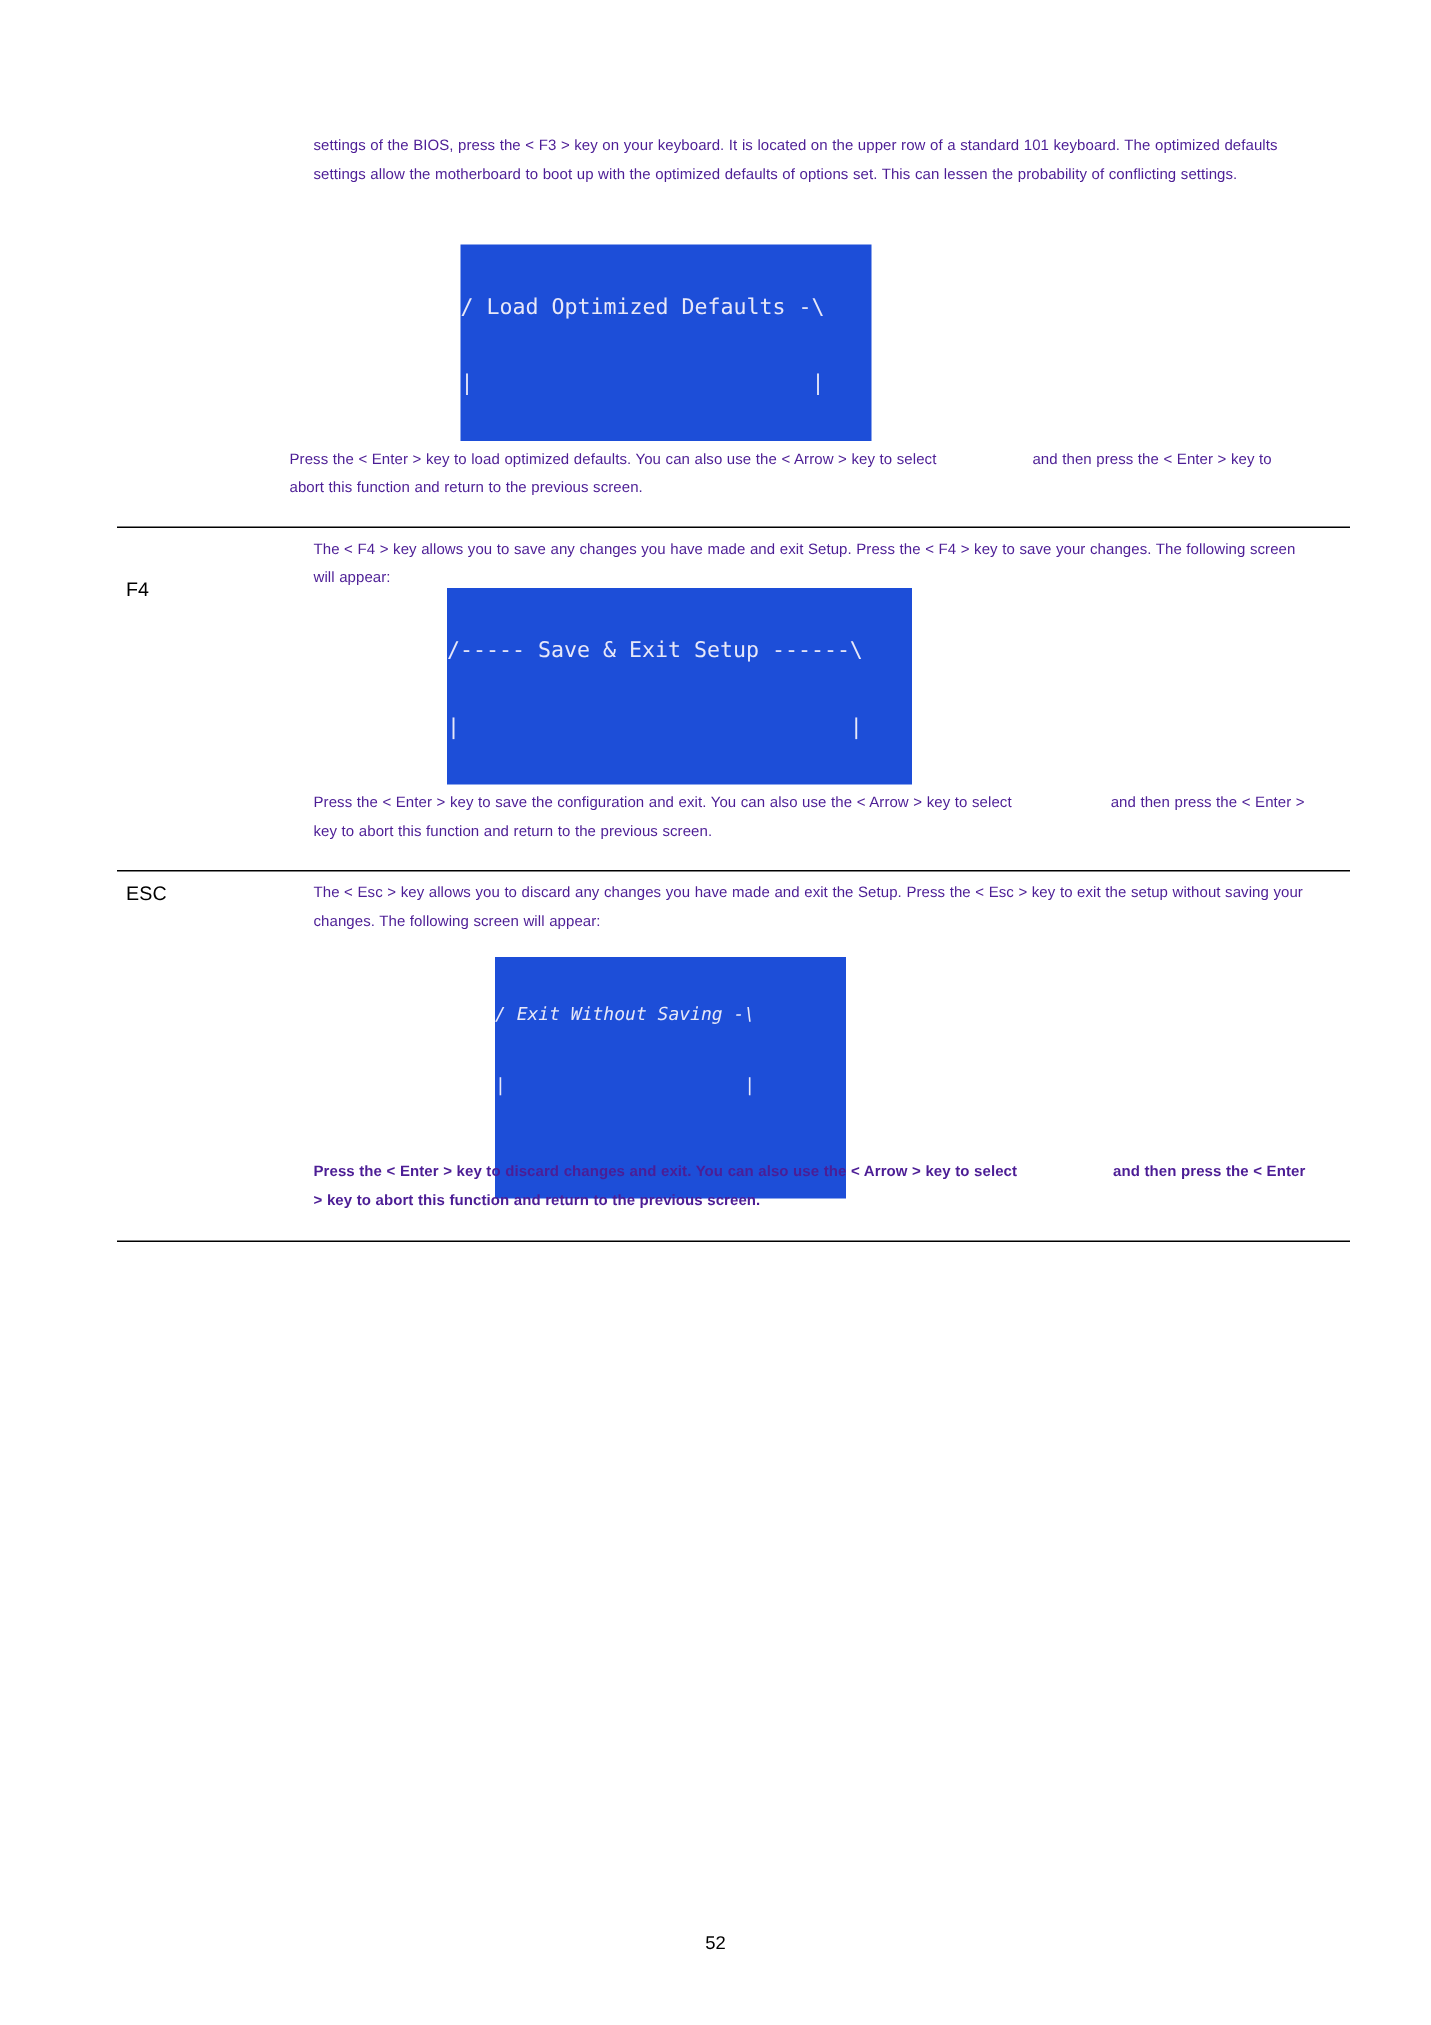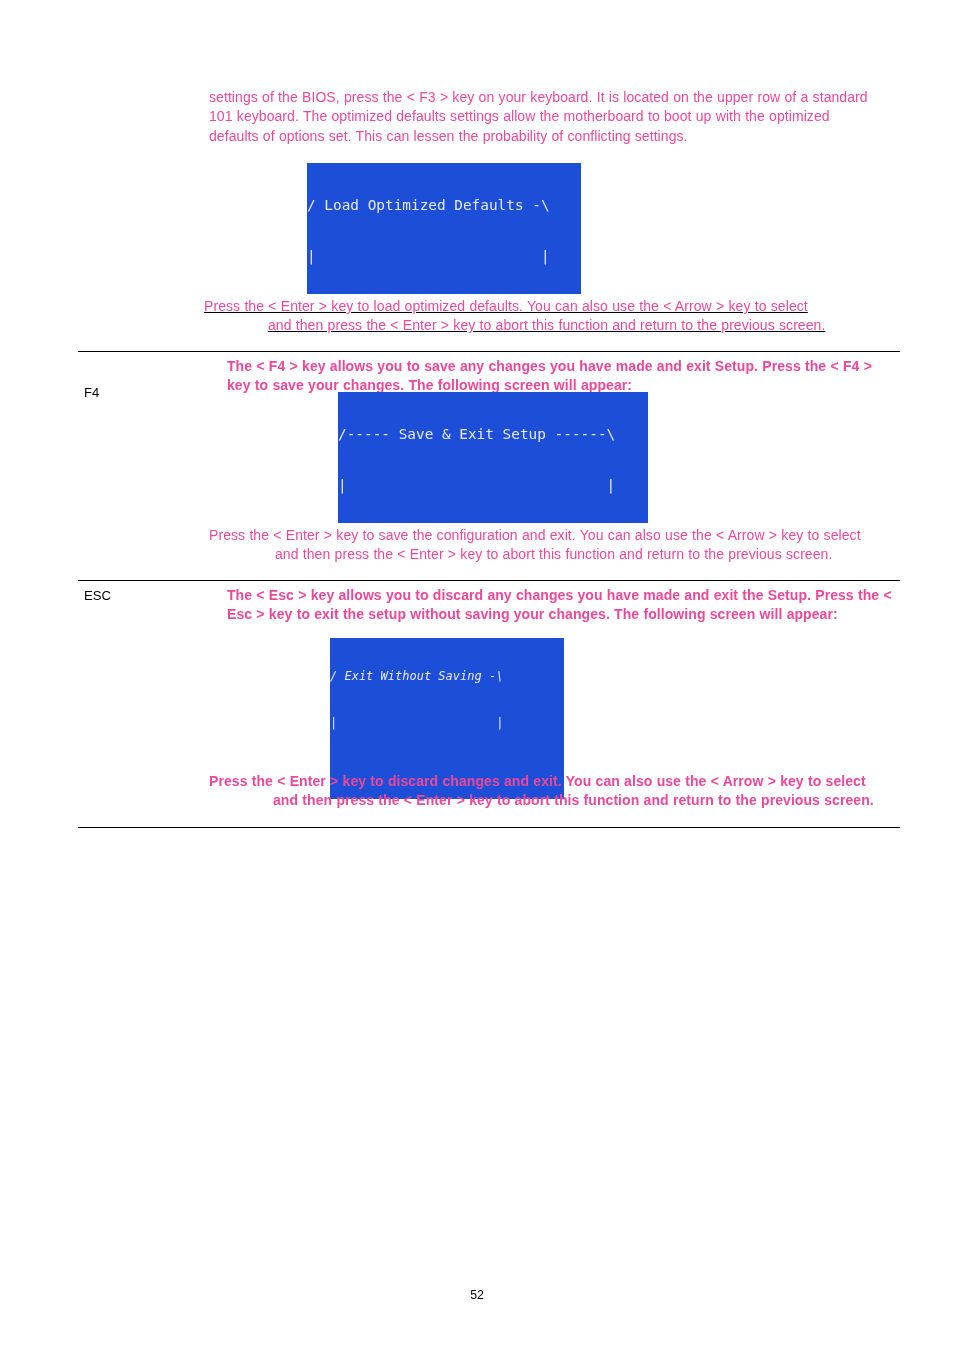--- a/index.html
+++ b/index.html
@@ -26,23 +26,23 @@
 
   
   .intro-block {
     position: absolute;
     left: 209px;
     top: 88px;
     width: 666px;
   }
 
   .body-text {
-    font-size: 14px;
+    font-size: 10px;
     line-height: 19.3px;
-    color: #ec4899;
+    color: #4c1d95;
     text-align: left;
     letter-spacing: 0.005em;
     word-spacing: 0.02em;
   }
 
   
   .rule {
     position: absolute;
     left: 78px;
     width: 822px;
@@ -59,23 +59,22 @@
     width: 120px;
     font-size: 13.1px;
     line-height: 19.3px;
     color: #000000;
   }
   .key-f4  { top: 357px; margin-top: 26px; }
   .key-esc { top: 586px; }
 
   .desc-cell {
     position: absolute;
-    left: 227px;
+    left: 209px;
     width: 666px;
-    font-weight: bold;
   }
   .desc-f4  { top: 357px; }
   .desc-esc { top: 586px; }
 
   
   .gap-inline {
     display: inline-block;
     width: 64px;
   }
   .gap-inline-wide {
@@ -113,38 +112,37 @@
   .bios-1 .bios-line { height: 19.3px; line-height: 19.3px; }
 
   
   .bios-2 {
     left: 298px;
     top: 392px;
     width: 310px;
     height: 131px;
     font-size: 14.4px;
     padding: 1px 16px 0 0;
-    margin-left: 40px;
   }
   .bios-2 .bios-line { height: 19.3px; line-height: 19.3px; }
 
   
   .bios-3 {
     left: 330px;
     top: 638px;
     width: 234px;
     height: 161px;
     font-size: 12px;
     padding: 1px 0 0 0;
     font-style: italic;
   }
   .bios-3 .bios-line { height: 19.3px; line-height: 19.3px; }
 
   
-  .after-1 { position: absolute; left: 204px; top: 297px; width: 666px; text-decoration: underline; }
+  .after-1 { position: absolute; left: 193px; top: 297px; width: 666px; }
   .after-2 { position: absolute; left: 209px; top: 526px; width: 666px; }
   .after-3 { position: absolute; left: 209px; top: 772px; width: 666px; font-weight: bold; }
 
   
   .page-number {
     position: absolute;
     left: 0;
     top: 1288px;
     width: 954px;
     text-align: center;

